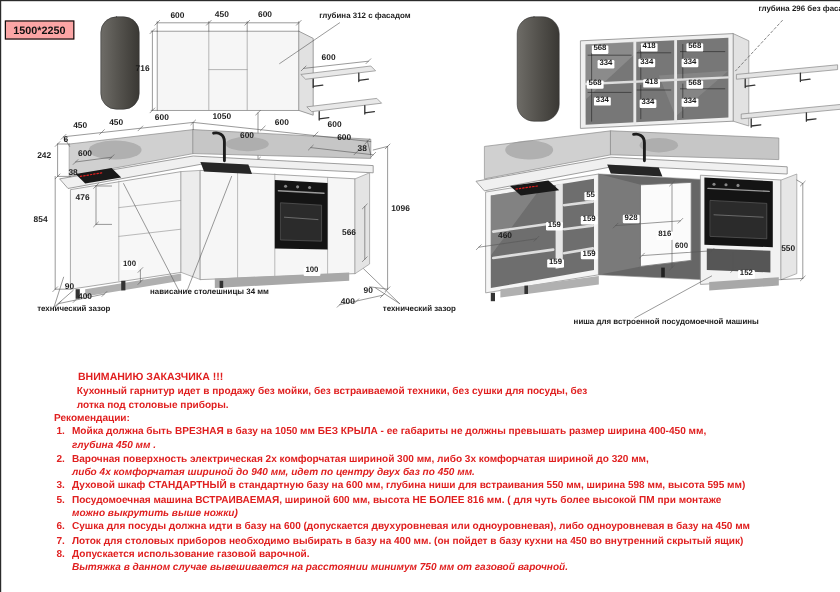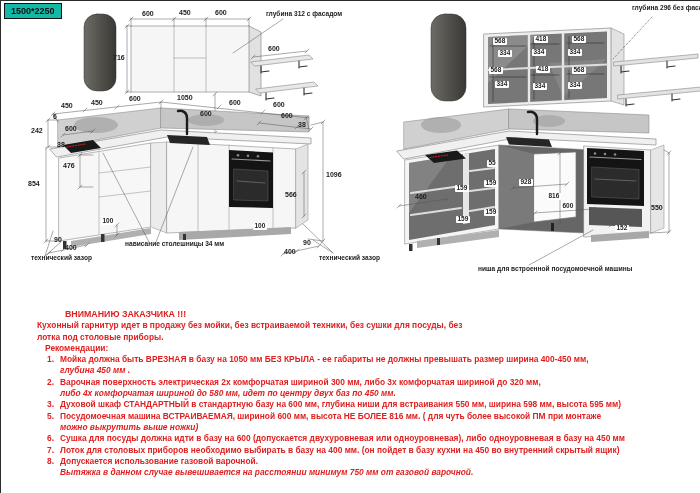--- a/index.html
+++ b/index.html
@@ -2,26 +2,26 @@
 <html><head>
 <meta charset="utf-8">
 <style>
   html,body{margin:0;padding:0;background:#888;}
   .page{position:relative;width:700px;height:493px;background:#fff;border:1px solid #2b2b2b;
         font-family:"Liberation Sans",sans-serif;overflow:hidden;margin:0 auto;}
   .art{position:absolute;left:0;top:0;}
   .lbl{position:absolute;font-size:7px;font-weight:bold;color:#1c1c1c;line-height:1;white-space:nowrap;}
   .chip{background:#fff;padding:0 1.5px;border-radius:1px;font-size:6.5px;}
   .note{font-size:6.6px;font-weight:bold;}
-  .size-box{position:absolute;left:3px;top:2px;border:1.6px solid #111;padding:2px 6px;
-            font-size:9px;font-weight:bold;color:#111;background:#14b8a6;}
+  .size-box{position:absolute;left:3px;top:16px;border:1.6px solid #111;padding:2px 6px;
+            font-size:9px;font-weight:bold;color:#111;background:#fca5a5;}
   .notice{position:absolute;left:36px;top:308px;width:658px;color:#e01f1f;font-weight:bold;
           font-size:8.4px;line-height:11.3px;}
   .n-title{margin-left:28px;font-size:8.8px;}
-  .n-line{}
+  .n-line{margin-left:27px;}
   .n-rec{margin-left:8px;}
   .n-item{margin-left:10px;}
   .n-num{display:inline-block;width:13px;}
   .n-cont{margin-left:23px;font-style:italic;}
 </style>
 </head>
 <body>
 
 <div class="page">
 
@@ -246,21 +246,21 @@
 <div class="lbl note" style="left:477px;top:265px">ниша для встроенной посудомоечной машины</div>
 
 <div class="notice">
   <div class="n-title">ВНИМАНИЮ ЗАКАЗЧИКА !!!</div>
   <div class="n-line">Кухонный гарнитур идет в продажу без мойки, без встраиваемой техники, без сушки для посуды, без</div>
   <div class="n-line">лотка под столовые приборы.</div>
   <div class="n-rec">Рекомендации:</div>
   <div class="n-item"><span class="n-num">1.</span><span>Мойка должна быть ВРЕЗНАЯ в базу на 1050 мм БЕЗ КРЫЛА - ее габариты не должны превышать размер ширина 400-450 мм,</span></div>
   <div class="n-cont">глубина 450 мм .</div>
   <div class="n-item"><span class="n-num">2.</span><span>Варочная поверхность электрическая 2х комфорчатая шириной 300 мм, либо 3х комфорчатая шириной до 320 мм,</span></div>
-  <div class="n-cont">либо 4х комфорчатая шириной до 580 мм, идет по центру двух баз по 450 мм.</div>
+  <div class="n-cont">либо 4х комфорчатая шириной до 940 мм, идет по центру двух баз по 450 мм.</div>
   <div class="n-item"><span class="n-num">3.</span><span>Духовой шкаф СТАНДАРТНЫЙ в стандартную базу на 600 мм, глубина ниши для встраивания 550 мм, ширина 598 мм, высота 595 мм)</span></div>
   <div class="n-item"><span class="n-num">5.</span><span>Посудомоечная машина ВСТРАИВАЕМАЯ, шириной 600 мм, высота НЕ БОЛЕЕ 816 мм. ( для чуть более высокой ПМ при монтаже</span></div>
   <div class="n-cont">можно выкрутить выше ножки)</div>
   <div class="n-item"><span class="n-num">6.</span><span>Сушка для посуды должна идти в базу на 600 (допускается двухуровневая или одноуровневая), либо одноуровневая в базу на 450 мм</span></div>
   <div class="n-item"><span class="n-num">7.</span><span>Лоток для столовых приборов необходимо выбирать в базу на 400 мм. (он пойдет в базу кухни на 450 во внутренний скрытый ящик)</span></div>
   <div class="n-item"><span class="n-num">8.</span><span>Допускается использование газовой варочной.</span></div>
   <div class="n-cont">Вытяжка в данном случае вывешивается на расстоянии минимум 750 мм от газовой варочной.</div>
 </div>
 
 </div>

